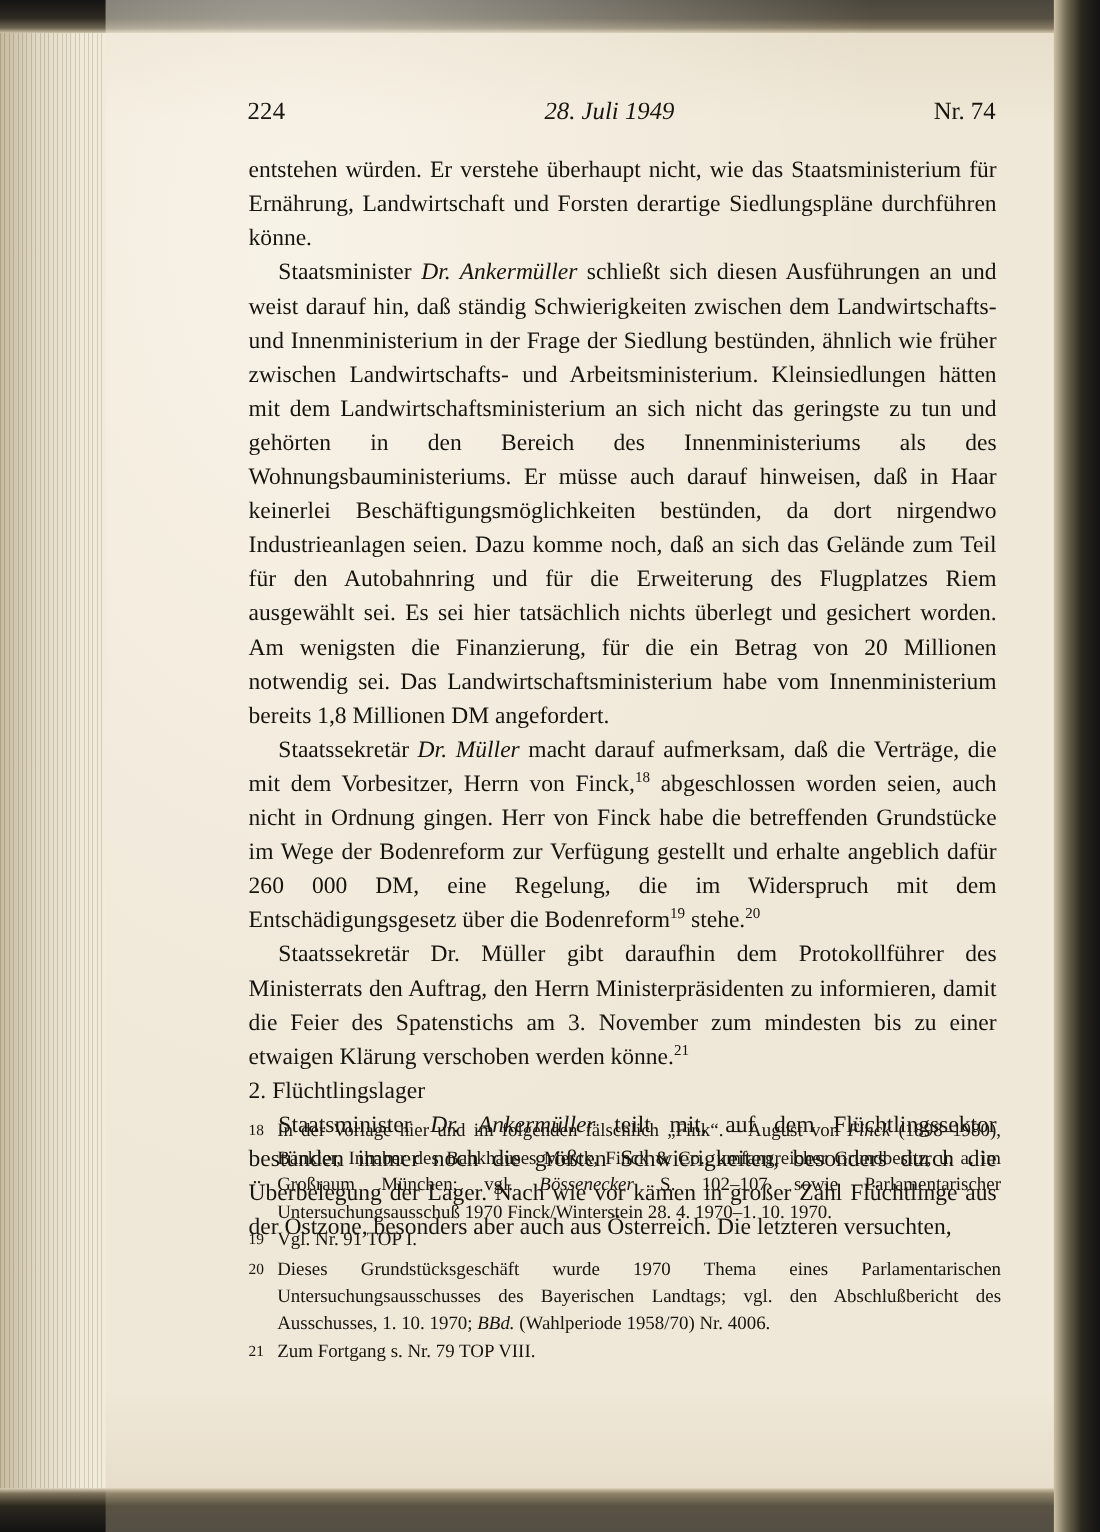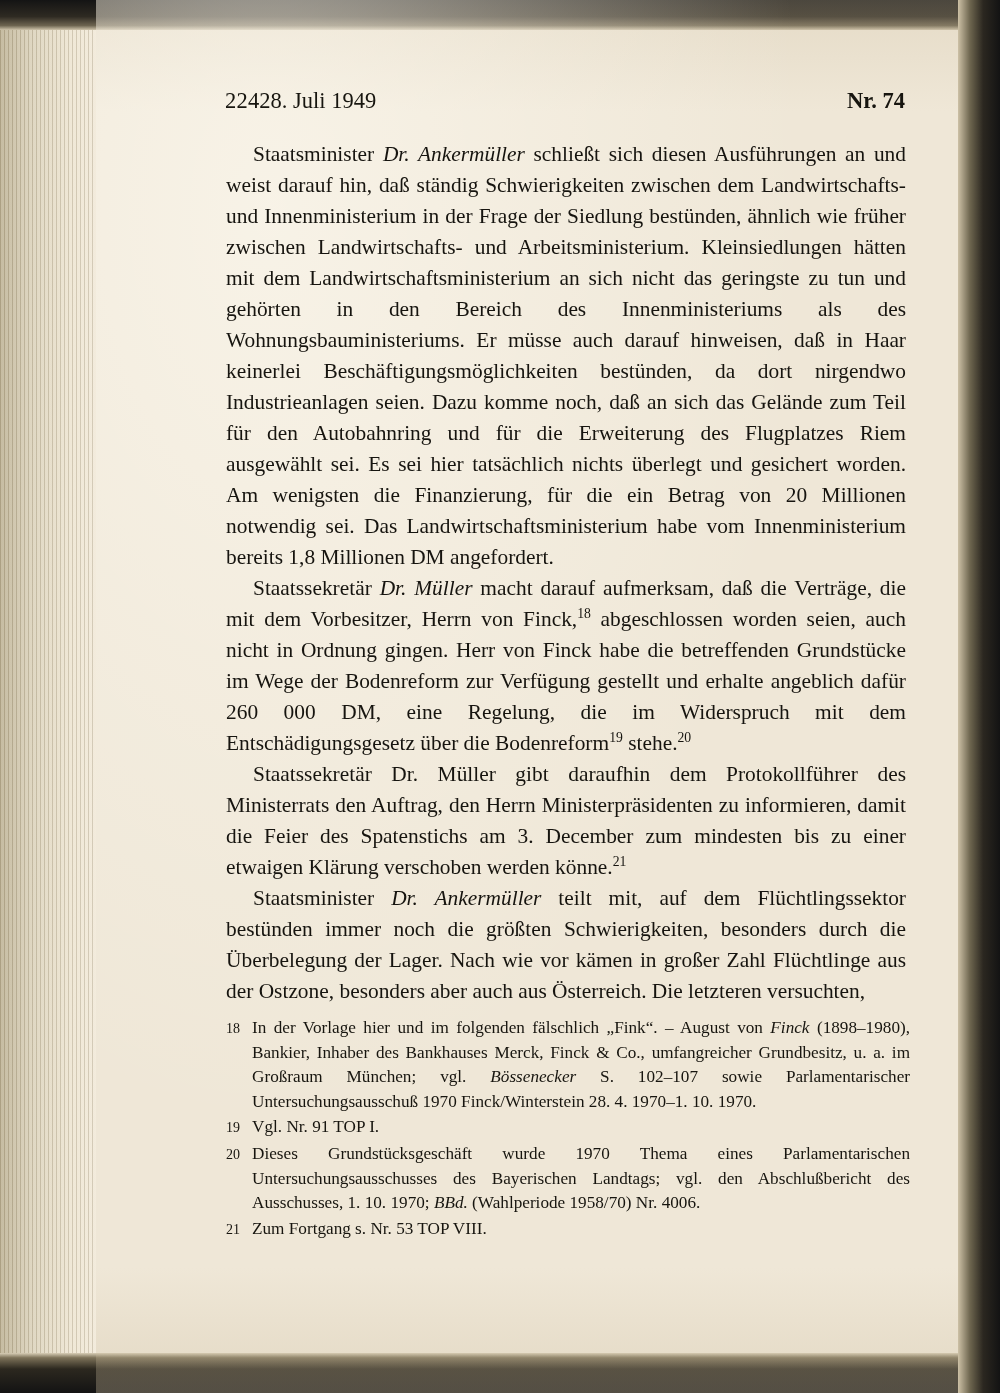--- a/index.html
+++ b/index.html
@@ -69,22 +69,22 @@
     right: 95px;
     top: 72px;
     height: 30px;
     display: flex;
     align-items: baseline;
     justify-content: space-between;
     font-size: 22.5px;
     color: #17150f;
   }
   header.page-head .folio { letter-spacing: 0.2px; }
-  header.page-head .date  { flex: 1; text-align: left; }
-  header.page-head .nr    { text-align: left; font-weight: bold; }
+  header.page-head .date  { flex: 1; text-align: center; font-style: italic; }
+  header.page-head .nr    { text-align: left; }
 
   .rule {
     position: absolute;
     left: 225px;
     right: 95px;
     top: 108px;
     height: 1px;
     background: #2a2620;
     opacity: 0.0;
   }
@@ -154,27 +154,29 @@
     <header class="page-head">
       <span class="folio">224</span>
       <span class="date">28. Juli 1949</span>
       <span class="nr">Nr. 74</span>
     </header>
 
     <div class="rule"></div>
 
     <div class="body-text">
 
+      <p>entstehen würden. Er verstehe überhaupt nicht, wie das Staatsministerium für Ernährung, Landwirtschaft und Forsten derartige Siedlungspläne durchführen könne.</p>
 
       <p class="ind"><span>Staatsminister </span><i>Dr. Ankermüller</i><span> schließt sich diesen Ausführungen an und weist darauf hin, daß ständig Schwierigkeiten zwischen dem Landwirtschafts- und Innenministerium in der Frage der Siedlung bestünden, ähnlich wie früher zwischen Landwirtschafts- und Arbeitsministerium. Kleinsiedlungen hätten mit dem Landwirtschaftsministerium an sich nicht das geringste zu tun und gehörten in den Bereich des Innenministeriums als des Wohnungsbauministeriums. Er müsse auch darauf hinweisen, daß in Haar keinerlei Beschäftigungsmöglichkeiten bestünden, da dort nirgendwo Industrieanlagen seien. Dazu komme noch, daß an sich das Gelände zum Teil für den Autobahnring und für die Erweiterung des Flugplatzes Riem ausgewählt sei. Es sei hier tatsächlich nichts überlegt und gesichert worden. Am wenigsten die Finanzierung, für die ein Betrag von 20 Millionen notwendig sei. Das Landwirtschaftsministerium habe vom Innenministerium bereits 1,8 Millionen DM angefordert.</span></p>
 
       <p class="ind"><span>Staatssekretär </span><i>Dr. Müller</i><span> macht darauf aufmerksam, daß die Verträge, die mit dem Vorbesitzer, Herrn von Finck,</span><sup>18</sup><span> abgeschlossen worden seien, auch nicht in Ordnung gingen. Herr von Finck habe die betreffenden Grundstücke im Wege der Bodenreform zur Verfügung gestellt und erhalte angeblich dafür 260 000 DM, eine Regelung, die im Widerspruch mit dem Entschädigungsgesetz über die Bodenreform</span><sup>19</sup><span> stehe.</span><sup>20</sup></p>
 
-      <p class="ind"><span>Staatssekretär Dr. Müller gibt daraufhin dem Protokollführer des Ministerrats den Auftrag, den Herrn Ministerpräsidenten zu informieren, damit die Feier des Spatenstichs am 3. December zum mindesten bis zu einer etwaigen Klärung verschoben werden könne.</span><sup>21</sup></p>
-
+      <p class="ind"><span>Staatssekretär Dr. Müller gibt daraufhin dem Protokollführer des Ministerrats den Auftrag, den Herrn Ministerpräsidenten zu informieren, damit die Feier des Spatenstichs am 3. November zum mindesten bis zu einer etwaigen Klärung verschoben werden könne.</span><sup>21</sup></p>
+
+      <p>2. Flüchtlingslager</p>
 
       <p class="ind"><span>Staatsminister </span><i>Dr. Ankermüller</i><span> teilt mit, auf dem Flüchtlingssektor bestünden immer noch die größten Schwierigkeiten, besonders durch die Überbelegung der Lager. Nach wie vor kämen in großer Zahl Flüchtlinge aus der Ostzone, besonders aber auch aus Österreich. Die letzteren versuchten,</span></p>
 
     </div>
 
     <div class="footnotes">
 
       <div class="fn">
         <div class="fn-num">18</div>
         <div class="fn-body"><span>In der Vorlage hier und im folgenden fälschlich „Fink“. – August von </span><i>Finck</i><span> (1898–1980), Bankier, Inhaber des Bankhauses Merck, Finck &amp; Co., umfangreicher Grundbesitz, u. a. im Großraum München; vgl. </span><i>Bössenecker</i><span> S. 102–107 sowie Parlamentarischer Untersuchungsausschuß 1970 Finck/Winterstein 28. 4. 1970–1. 10. 1970.</span></div>
@@ -185,19 +187,19 @@
         <div class="fn-body"><span>Vgl. Nr. 91 TOP I.</span></div>
       </div>
 
       <div class="fn">
         <div class="fn-num">20</div>
         <div class="fn-body"><span>Dieses Grundstücksgeschäft wurde 1970 Thema eines Parlamentarischen Untersuchungsausschusses des Bayerischen Landtags; vgl. den Abschlußbericht des Ausschusses, 1. 10. 1970; </span><i>BBd.</i><span> (Wahlperiode 1958/70) Nr. 4006.</span></div>
       </div>
 
       <div class="fn">
         <div class="fn-num">21</div>
-        <div class="fn-body"><span>Zum Fortgang s. Nr. 53 TOP VIII.</span></div>
+        <div class="fn-body"><span>Zum Fortgang s. Nr. 79 TOP VIII.</span></div>
       </div>
 
     </div>
 
   </div>
 </div>
 
 </body></html>

